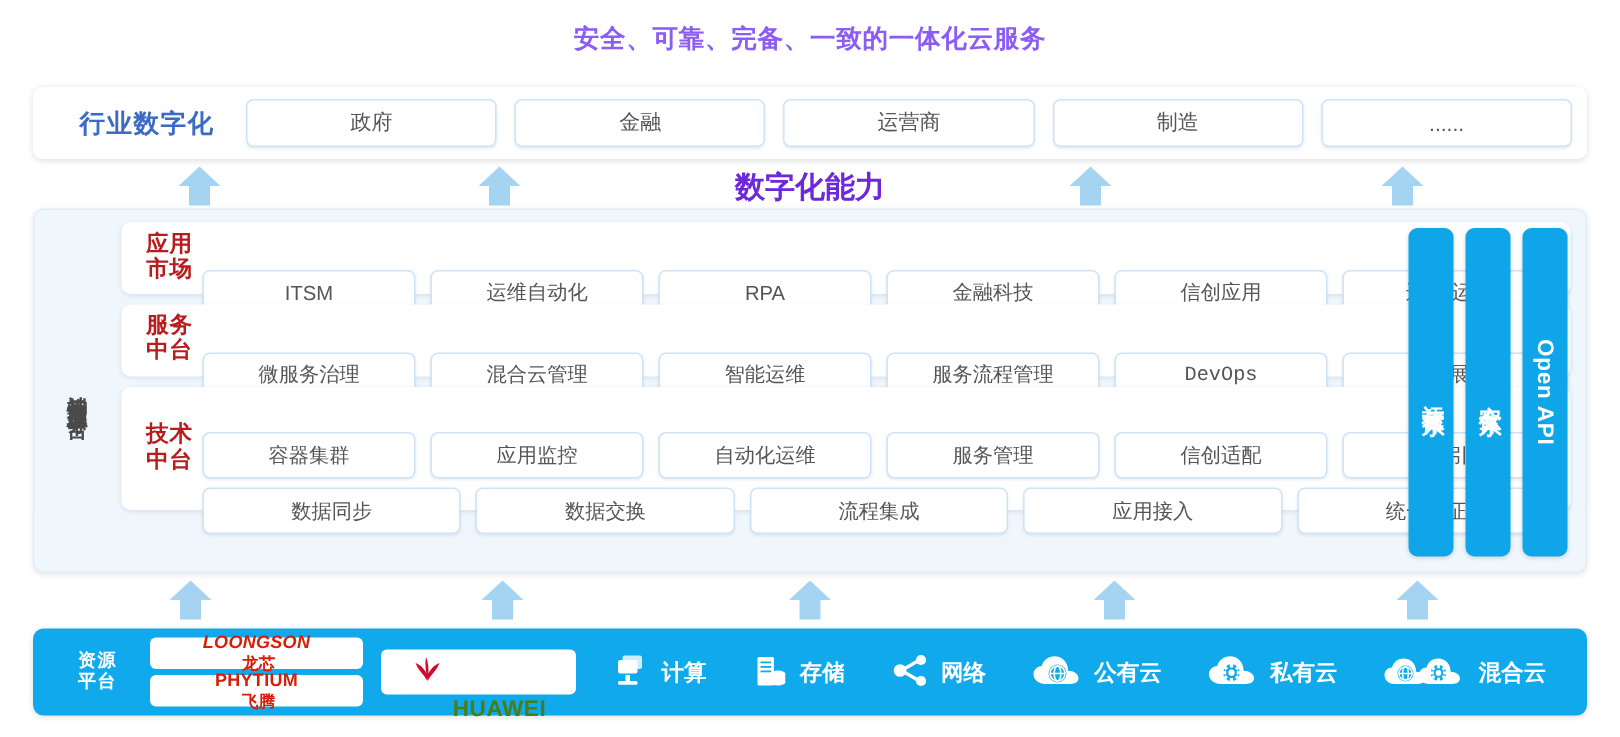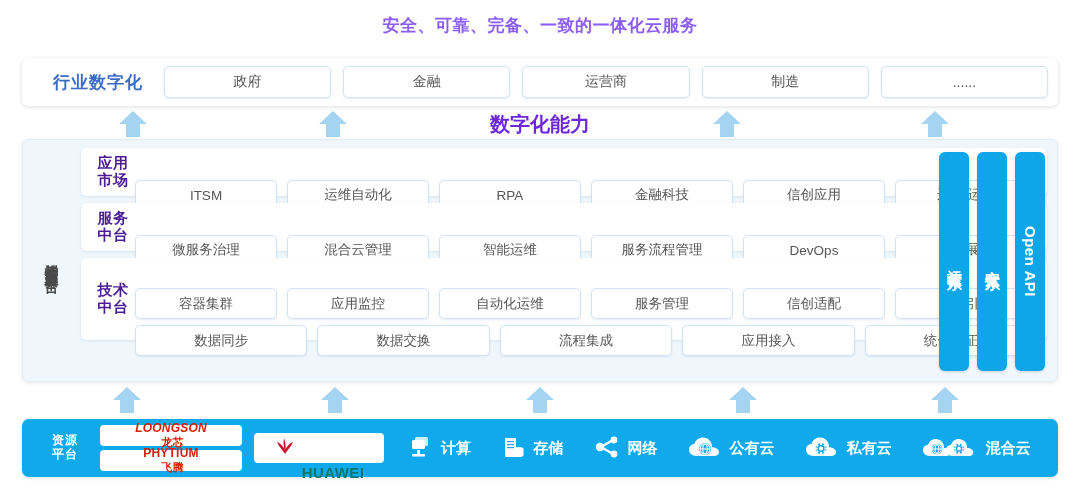--- a/index.html
+++ b/index.html
@@ -82,26 +82,26 @@
   .layer-rows { flex: 1; display: flex; flex-direction: column; gap: 7px; }
 
   .layer {
     background: #ffffff;
     border-radius: 6px;
     box-shadow: 0 1px 3px rgba(120,160,200,0.22);
     display: flex; align-items: center;
     padding: 7px 10px;
   }
   .layer-app { height: 48px; }
-  .layer-svc { height: 48px; }
+  .layer-svc { height: 48px; font-family: Liberation Mono, monospace; }
   .layer-tech { height: 82px; }
 
   .layer-title {
     flex: 0 0 44px;
-    font-size: 15px; font-weight: bold; color: #4c1d95;
+    font-size: 15px; font-weight: bold; color: #b91c1c;
     line-height: 1.12;
     text-align: center;
     letter-spacing: 0.5px;
   }
   .layer-grid { flex: 1; display: flex; flex-direction: column; gap: 6px; margin-top: 46px; }
   .layer-line { display: flex; gap: 10px; }
   .cell {
     flex: 1; height: 31px;
     border: 1px solid #cfe3f7; border-radius: 5px;
     background: #fff;
@@ -157,21 +157,21 @@
     letter-spacing: 0.2px;
     flex-direction: column;
   }
   .chip .cn { font-size: 11px; margin-left: 3px; }
   .chip-huawei {
     background: #ffffff; border-radius: 4px;
     height: 30px; width: 130px; margin-left: 12px;
     display: flex; align-items: center; justify-content: center;
     gap: 6px;
   }
-  .hw-text { font-size: 15px; font-weight: bold; color: #0f766e; letter-spacing: 0.4px; margin-top: 48px; }
+  .hw-text { font-size: 15px; font-weight: bold; color: #4d7c0f; letter-spacing: 0.4px; margin-top: 48px; }
 
   .res-items { flex: 1; display: flex; align-items: center; justify-content: space-around; margin-left: 10px; }
   .res-item { display: flex; align-items: center; gap: 6px; color: #fff; font-size: 15px; font-weight: bold; }
   .res-item .ic { display: flex; align-items: center; }
 </style>
 </head>
 <body>
 
 <div class="page">
 

